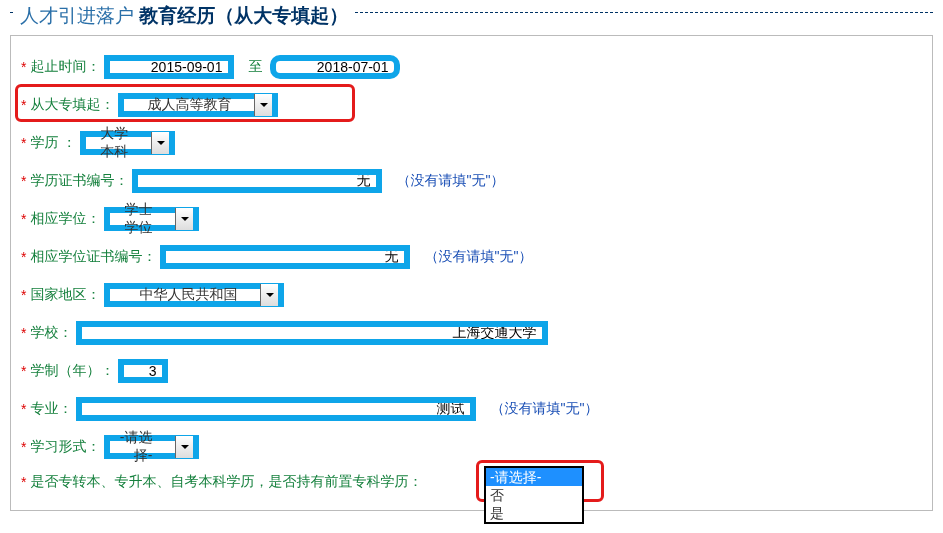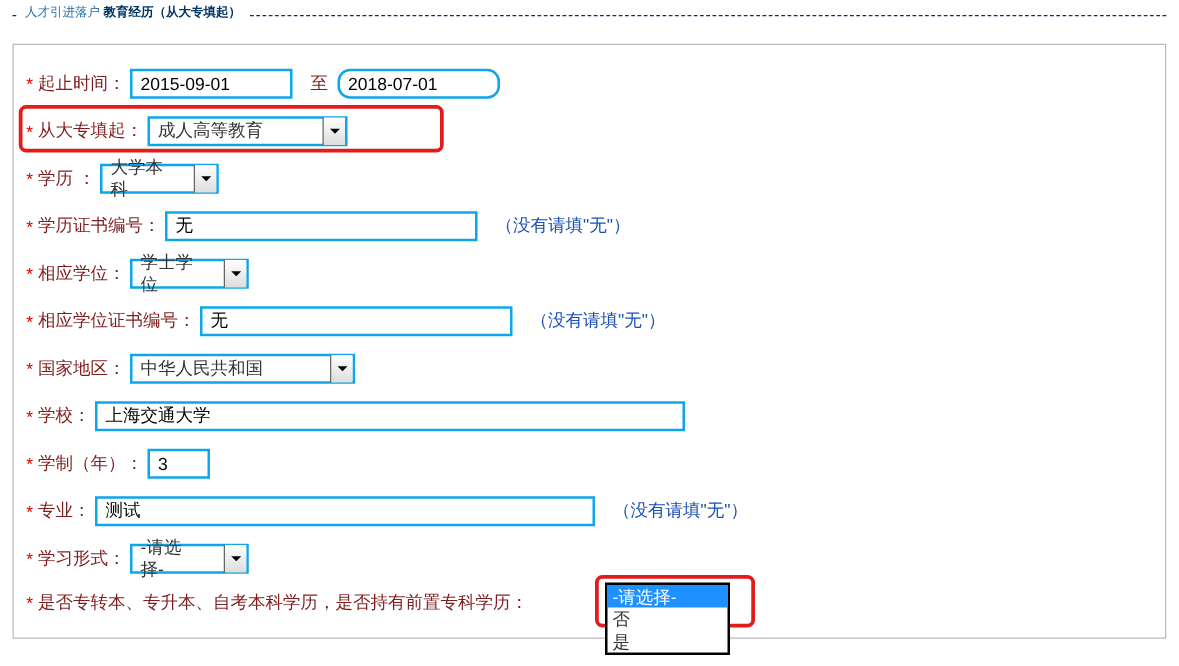--- a/index.html
+++ b/index.html
@@ -21,46 +21,47 @@
     border-top: 1px dashed #003366;
     margin-top: 12px;
     position: relative;
   }
   .title-text {
     position: absolute;
     top: -10px;
     left: 4px;
     background: #fff;
     padding: 0 6px;
-    font-size: 10px;
+    font-size: 19px;
   }
   .title-1 { color: #2a6fa8; }
   .title-2 { color: #003366; font-weight: bold; }
   .form-box {
     border: 1px solid #bbb;
     margin-top: 22px;
     padding: 12px 6px 12px 6px;
   }
   .row {
     padding: 7px 4px;
     display: flex;
     align-items: center;
     flex-wrap: nowrap;
     position: relative;
   }
   .req { color: #d00; margin-right: 4px; }
-  .lbl { color: #7f1d1d; margin-right: 4px; white-space: nowrap; }
+  .lbl { color: #15803d; margin-right: 4px; white-space: nowrap; }
   input.txt, .selectbox {
-    border: 2px solid #0ea5e9;
+    border: 6px solid #0ea5e9;
     height: 24px;
     padding: 2px 6px;
     font-size: 14px;
     font-family: inherit;
     background: #fff;
     margin-right: 6px;
+    text-align: right;
   }
   .selectbox {
     display: inline-flex;
     align-items: center;
     justify-content: space-between;
     padding: 0 0 0 6px;
     gap: 23px;
   }
   .selectbox .sval { flex: 1; }
   .selectbox .chev {

